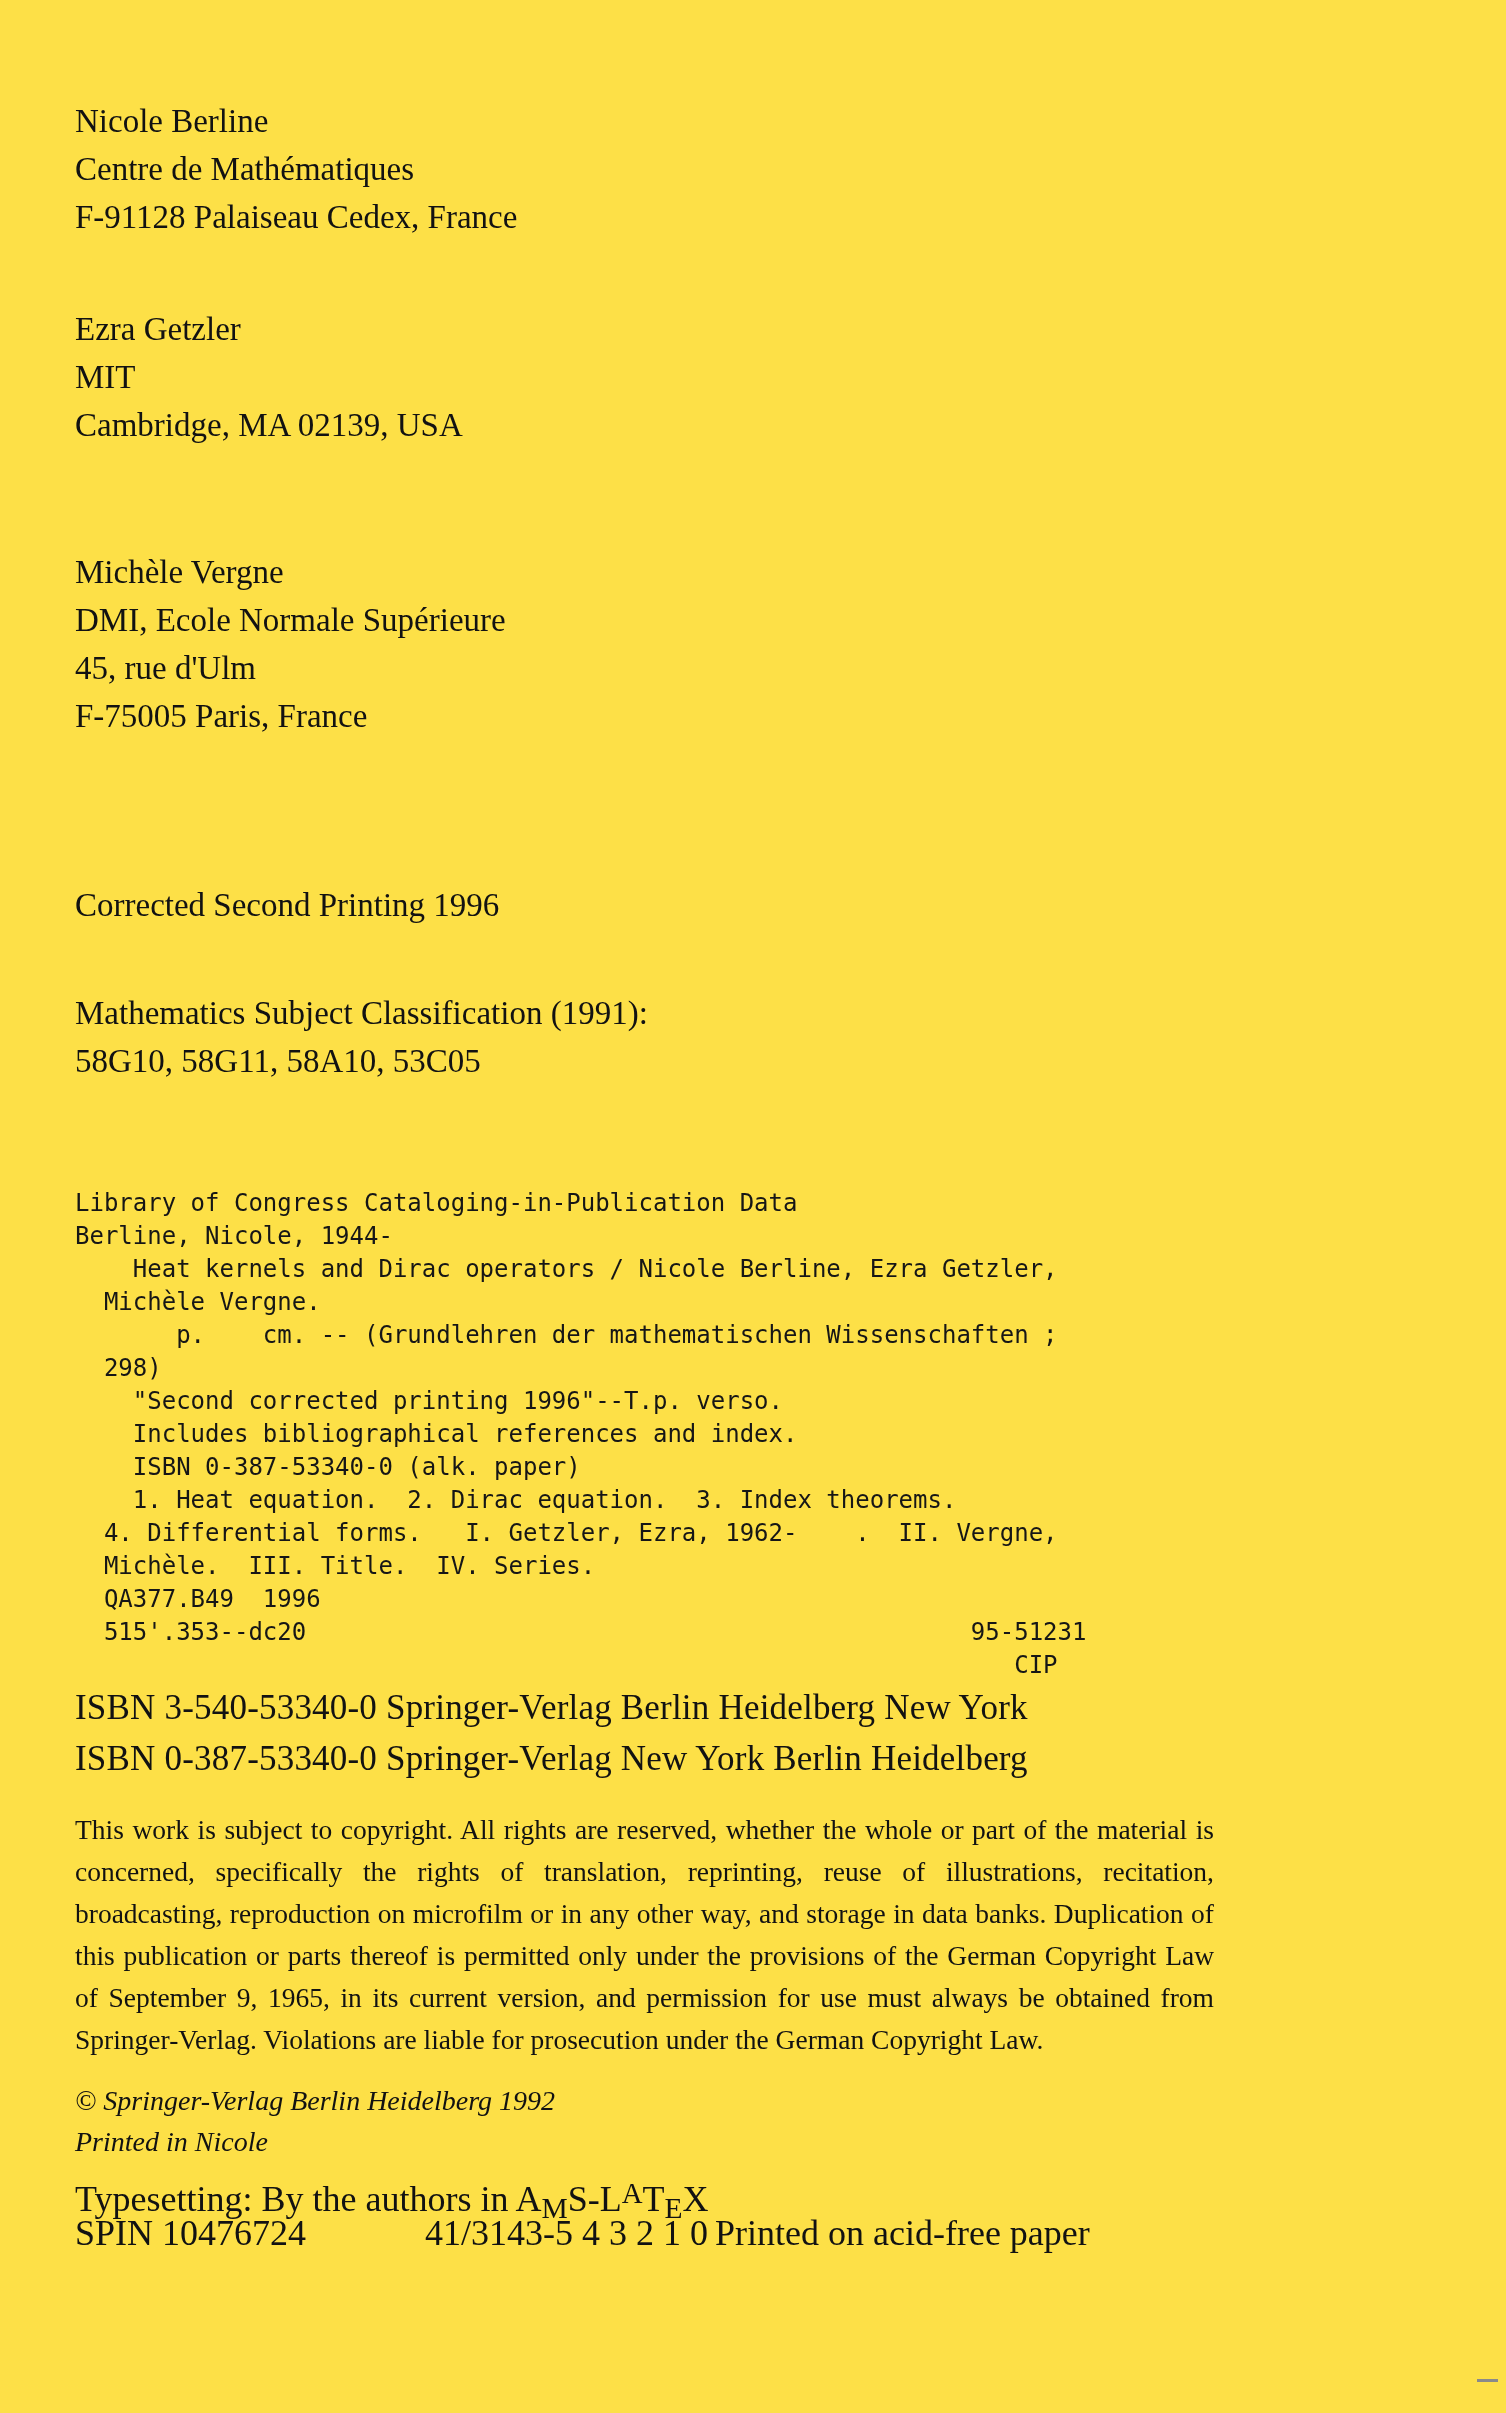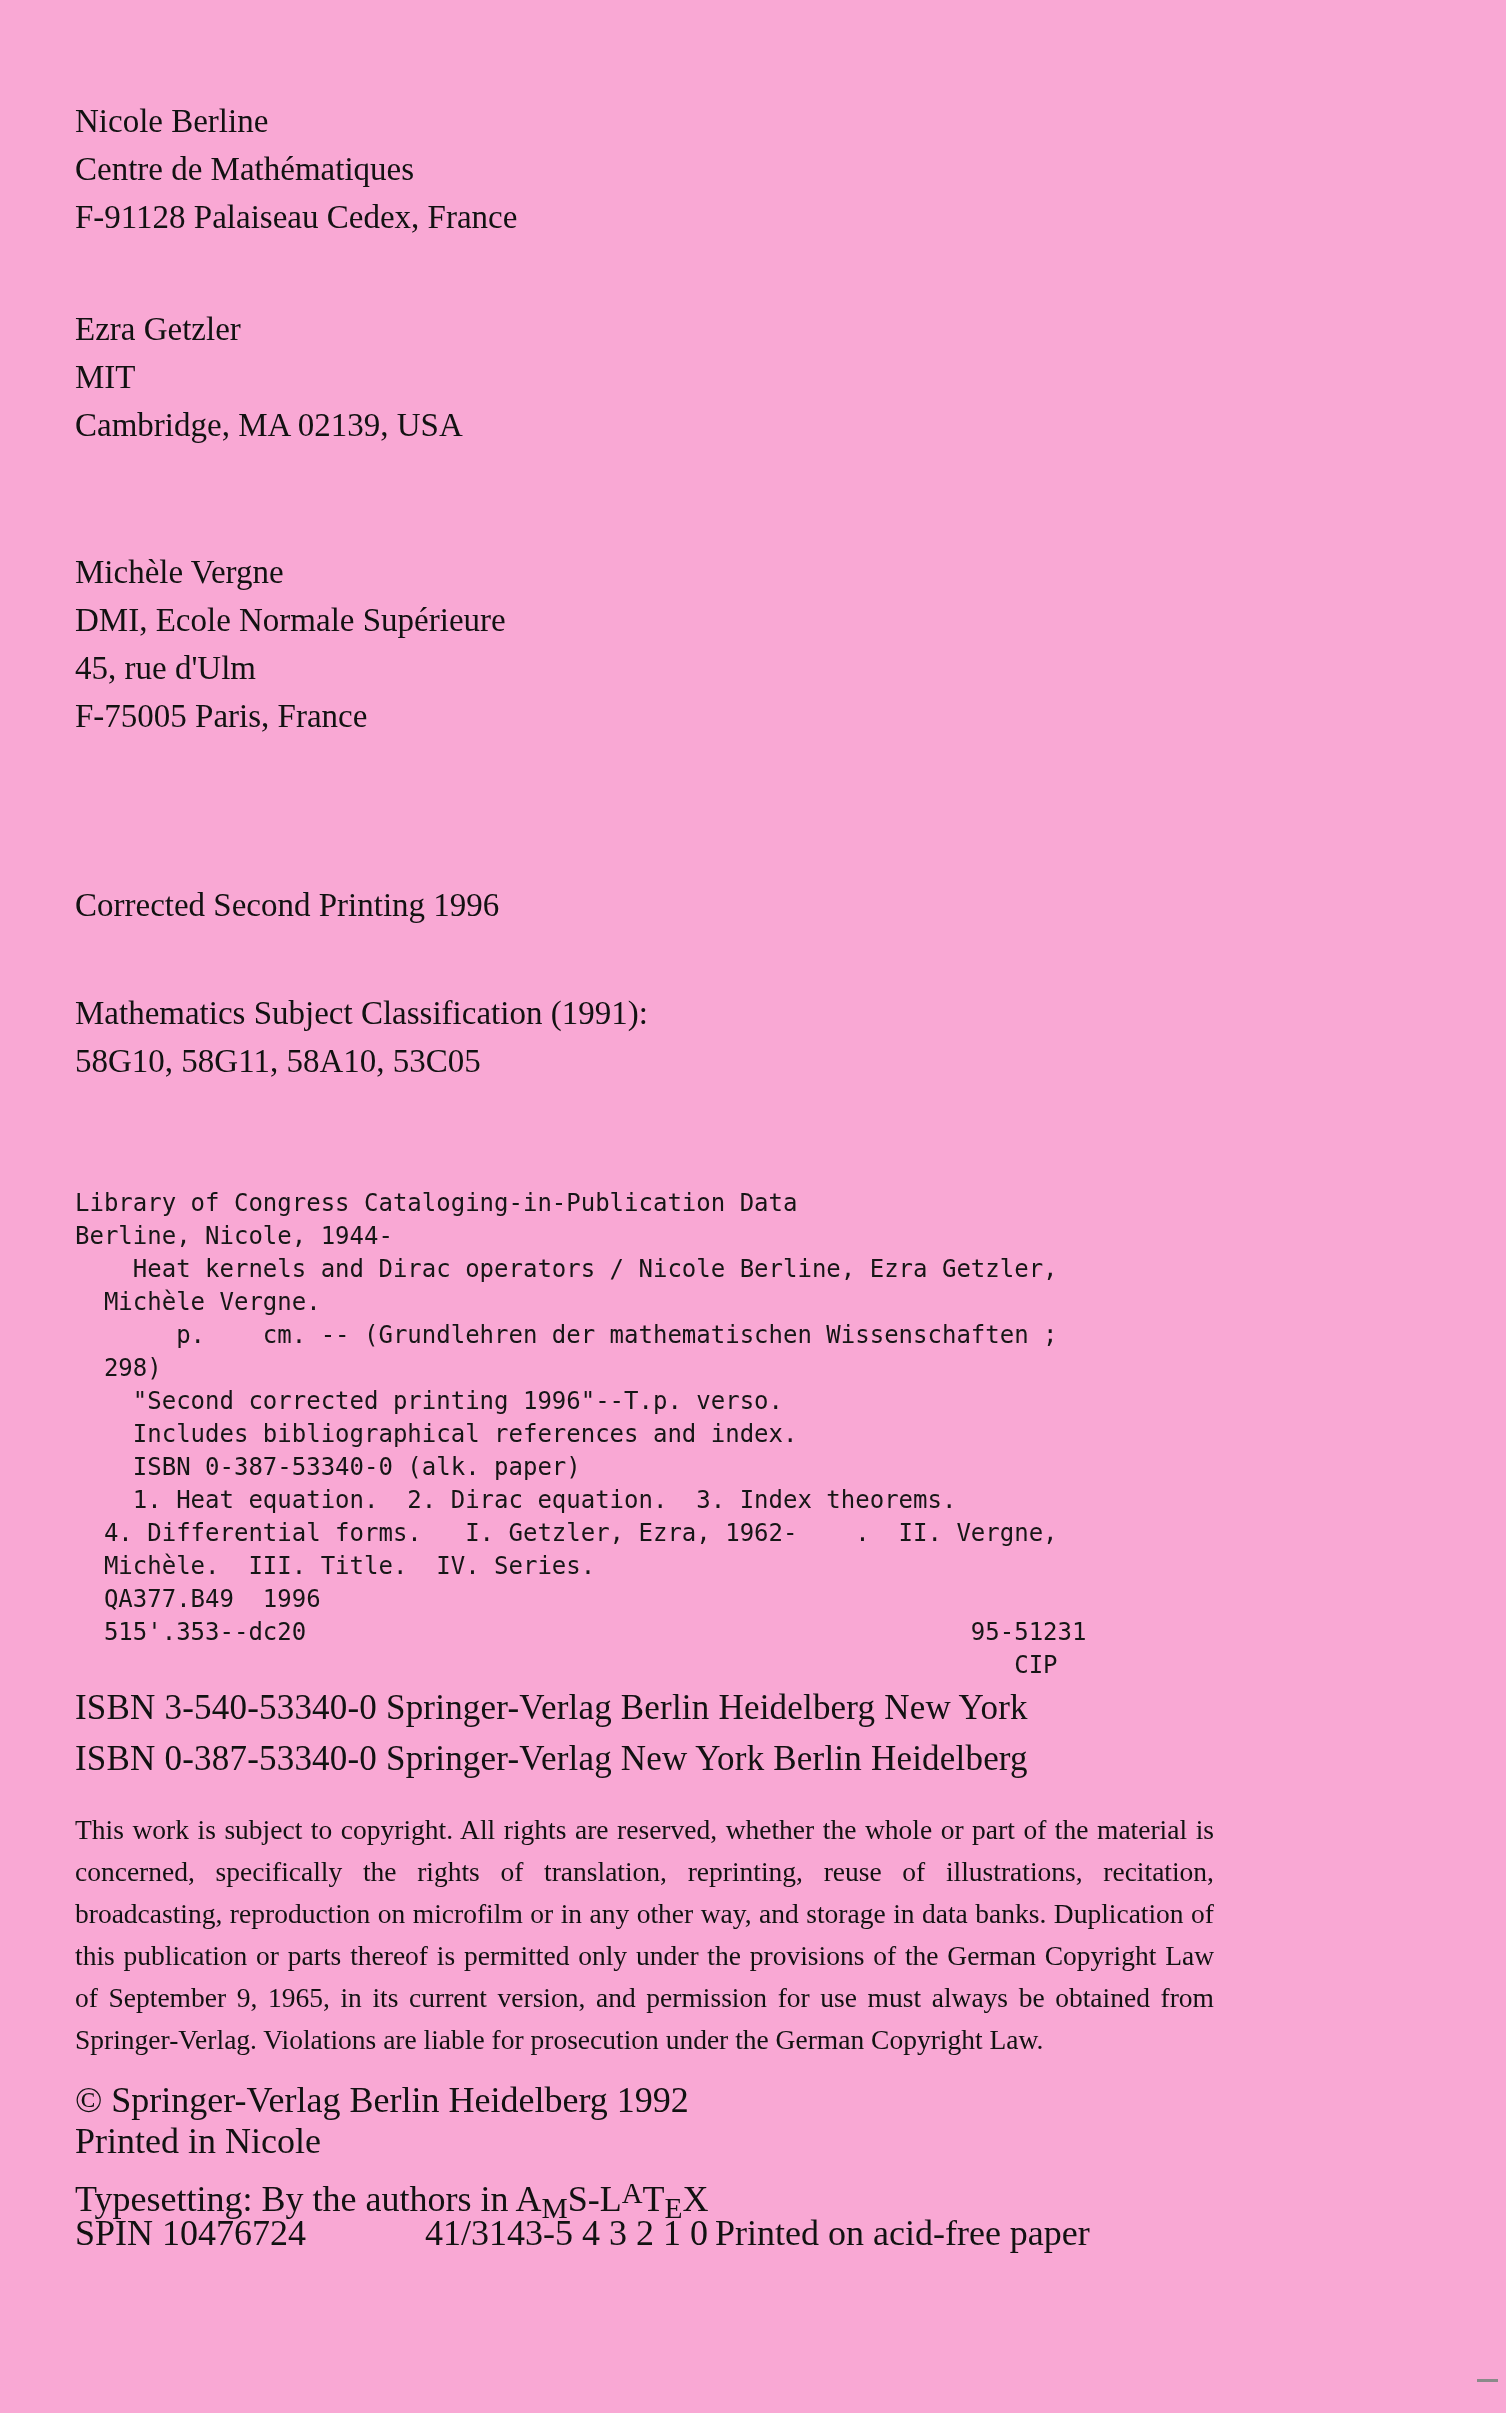--- a/index.html
+++ b/index.html
@@ -2,21 +2,21 @@
 <html><head>
 <meta charset="utf-8">
 <style>
   * { margin: 0; padding: 0; box-sizing: border-box; }
   html, body { background: #d9d9d9; }
   .page {
     position: relative;
     width: 1506px;
     height: 2414px;
     margin: 0 auto;
-    background: #f9a8d4;
+    background: #fde047;
     color: #121212;
     font-family: "Liberation Serif", "DejaVu Serif", serif;
     overflow: hidden;
   }
   .content { padding: 97px 58px 0 75px; }
 
   .addr p { font-size: 33px; line-height: 48px; }
   .author-block-2 { margin-top: 64px; }
   .author-block-3 { margin-top: 99px; }
 
@@ -39,21 +39,21 @@
 
   .rights {
     margin-top: 25px;
     width: 1139px;
     font-size: 27.5px;
     line-height: 42px;
     text-align: justify;
   }
 
   .imprint { margin-top: 19.3px; }
-  .imprint p { font-size: 36px; line-height: 41px; }
+  .imprint p { font-size: 28px; line-height: 41px; font-style: italic; }
 
   .footer { margin-top: 21px; font-size: 36px; line-height: 32px; }
   .spin-row { display: flex; }
   .spin-col1 { width: 350px; }
   .spin-col2 { width: 290px; }
 
   .lx-sub { position: relative; top: 0.22em; font-size: 0.82em; }
   .lx-sup { position: relative; top: -0.30em; font-size: 0.80em; }
 
   .scan-artifact {

